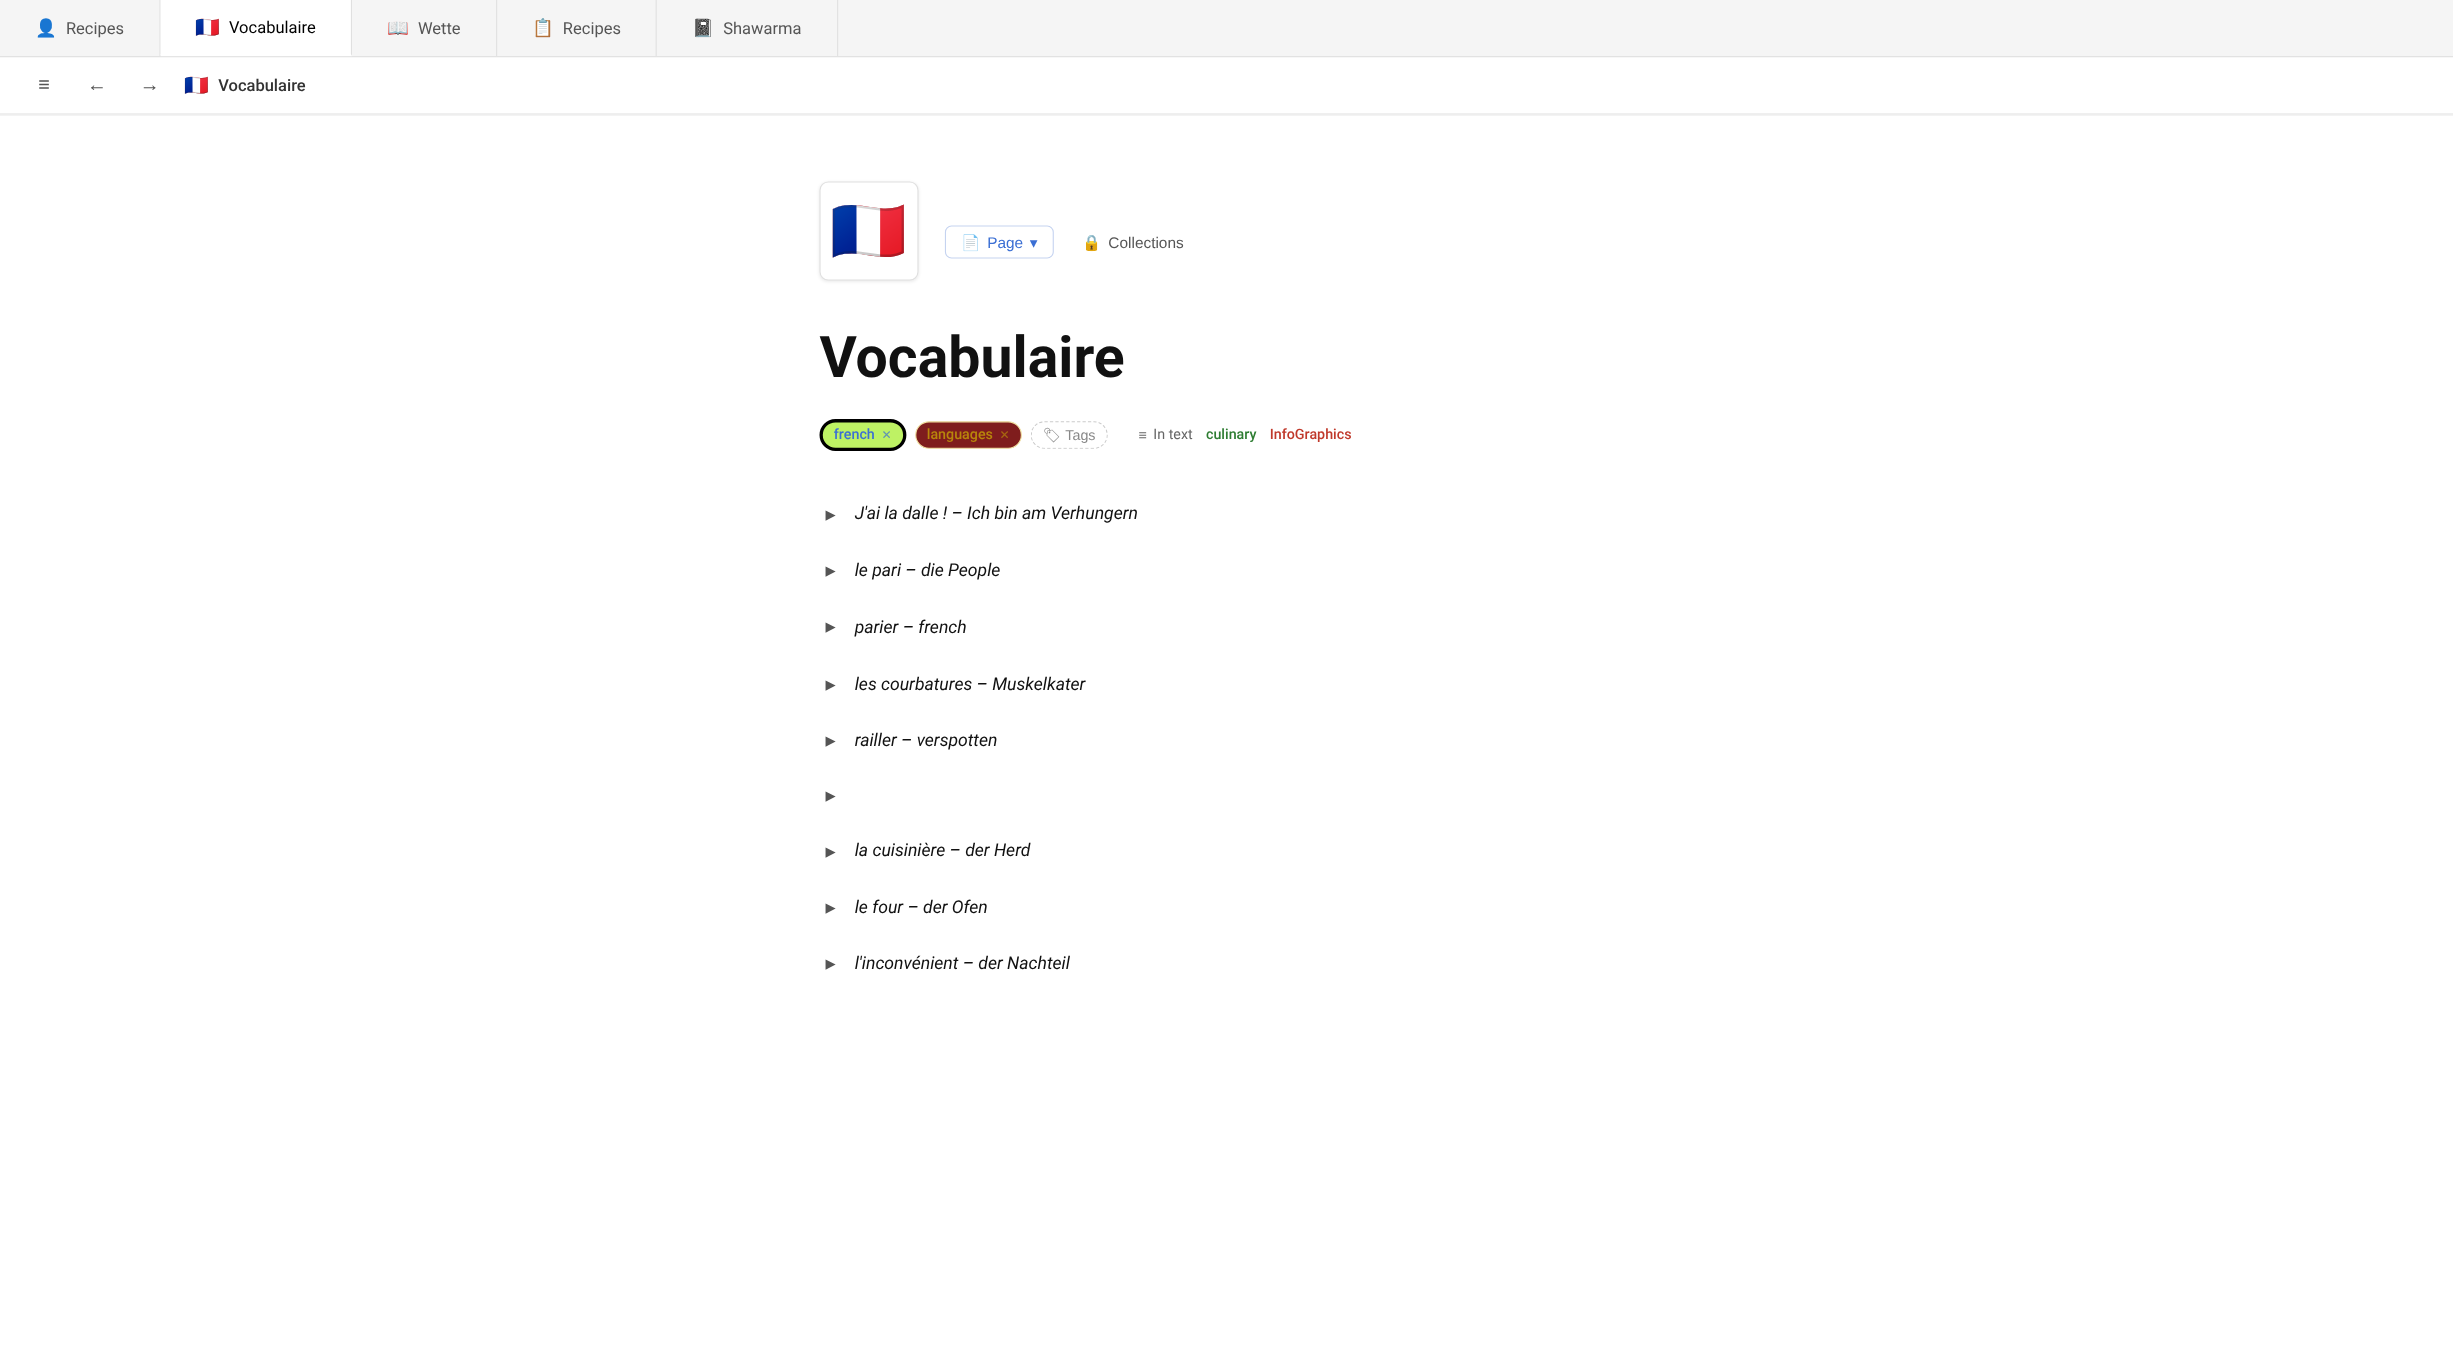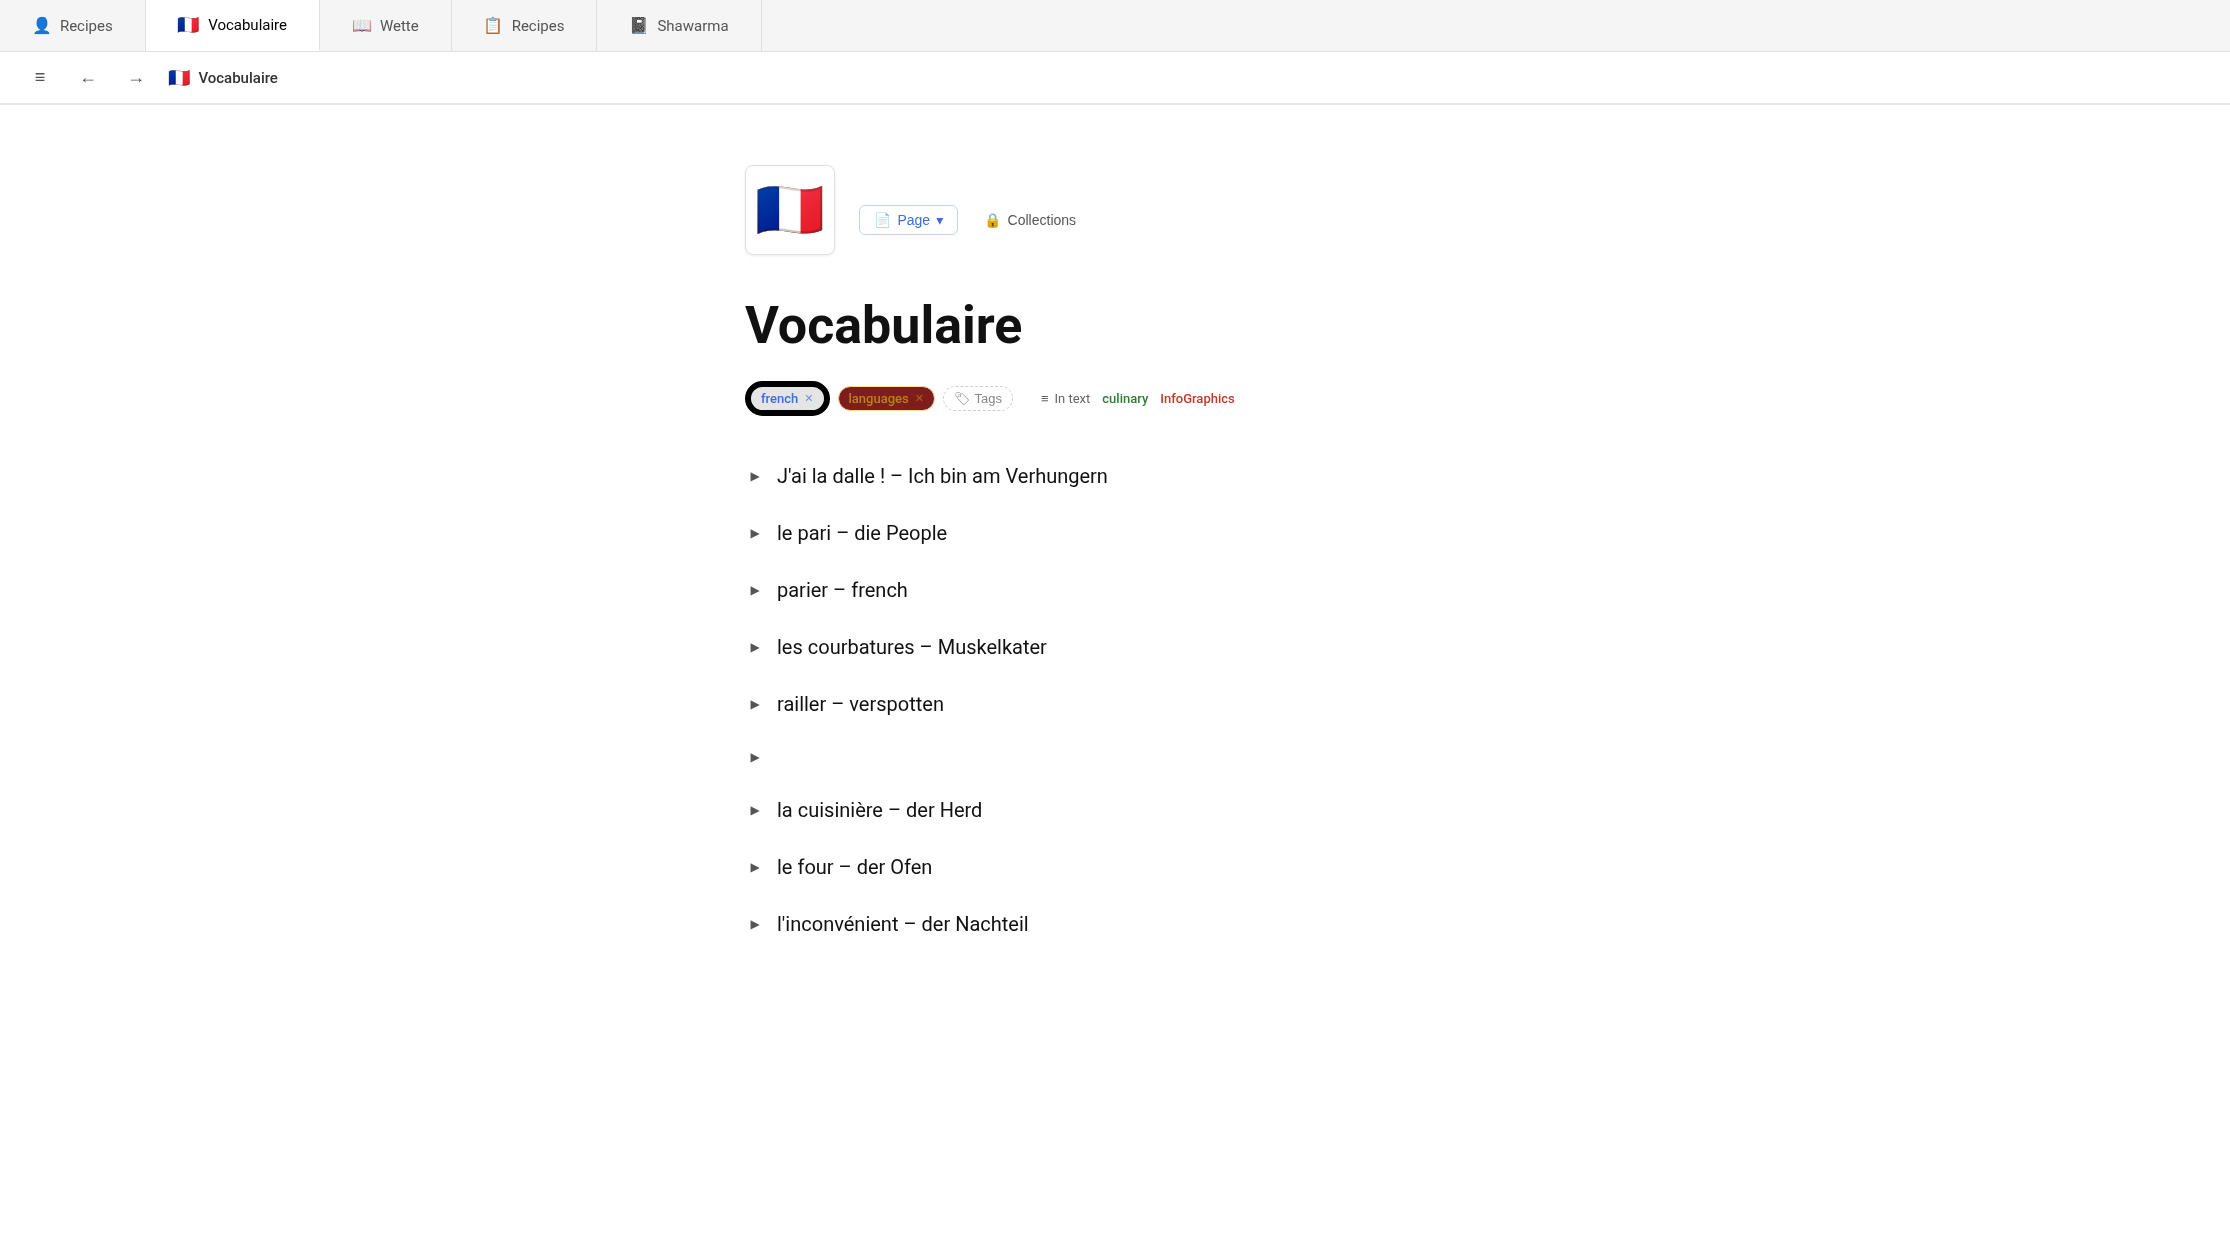--- a/index.html
+++ b/index.html
@@ -181,23 +181,23 @@
       align-items: center;
       gap: 4px;
       padding: 4px 10px;
       border-radius: 20px;
       font-size: 13px;
       font-weight: 500;
       cursor: pointer;
     }
 
     .tag-blue {
-      background: #e5e5e5;
+      background: #bef264;
       color: #3b6fd4;
-      border: 6px solid #000000;
+      border: 3px solid #000000;
       text-align: center;
     }
 
     .tag-yellow {
       background: #7f1d1d;
       color: #b8860b;
       border: 1px solid #f0e0a0;
     }
 
     .tag-close {
@@ -274,23 +274,24 @@
       height: 20px;
       display: flex;
       align-items: center;
       justify-content: center;
       color: #555;
       font-size: 12px;
       flex-shrink: 0;
     }
 
     .vocab-text {
-      font-size: 20px;
+      font-size: 16px;
       color: #111;
       line-height: 1.4;
+      font-style: italic;
     }
 
     
     .flag {
       font-size: 18px;
     }
 
     .divider {
       width: 100%;
       height: 1px;

